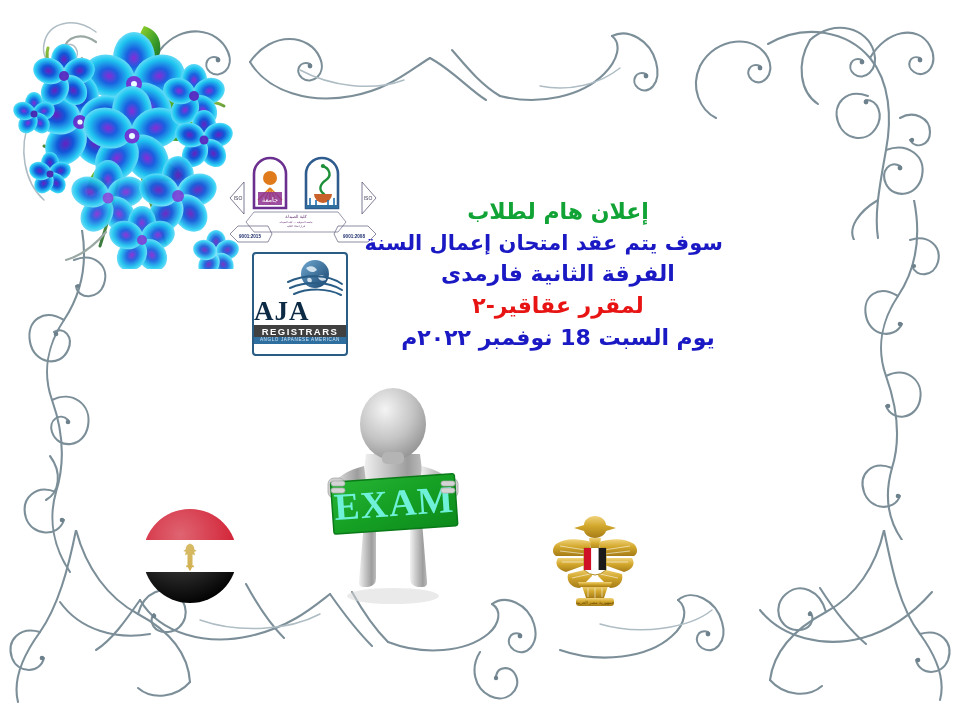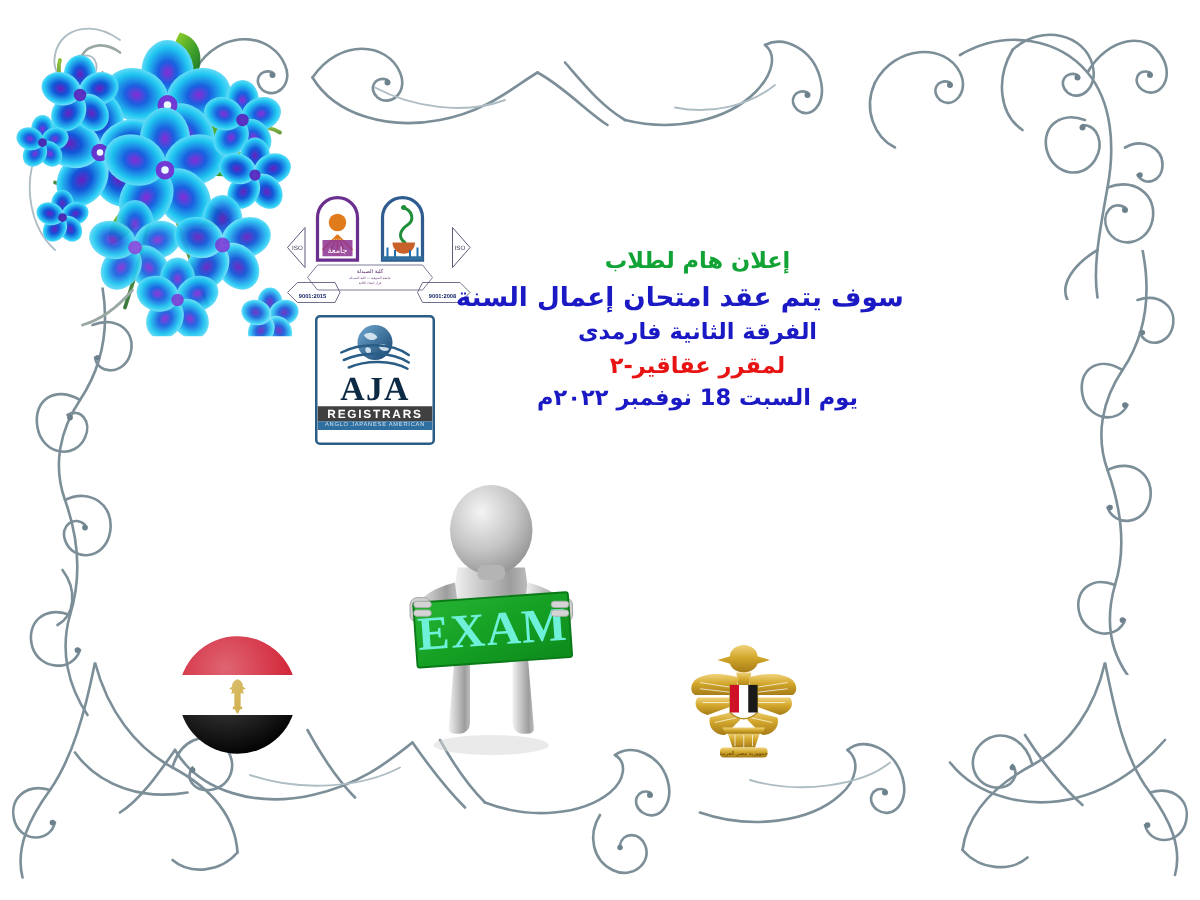--- a/index.html
+++ b/index.html
@@ -63,21 +63,20 @@
     left: 252px;
     top: 252px;
     width: 96px;
     height: 104px;
     border: 2px solid #2a5d86;
     border-radius: 4px;
     background: #ffffff;
     box-sizing: border-box;
     display: flex;
     flex-direction: column;
-    align-items: center;
     justify-content: flex-start;
     padding-top: 4px;
     overflow: hidden;
   }
   .aja-globe { width: 62px; height: 40px; }
   .aja-word {
     font-family: "Liberation Serif", "DejaVu Serif", serif;
     font-size: 27px;
     font-weight: 700;
     color: #0d2a44;
@@ -114,21 +113,21 @@
     right: 237px;
     top: 198px;
     width: 330px;
     text-align: center;
     direction: rtl;
     line-height: 1.26;
   }
   .ann-line {
     font-family: "DejaVu Sans", "Liberation Sans", sans-serif;
     font-weight: 700;
-    font-size: 18px;
+    font-size: 22px;
     white-space: nowrap;
     margin: 0 0 4px 0;
   }
   .ann-line.green { color: #11a335; }
   .ann-line.blue  { color: #1a19c4; }
   .ann-line.red   { color: #e81414; }
   .ann-line.wide  { font-size: 21px; }
 
   
   .exam-figure {

